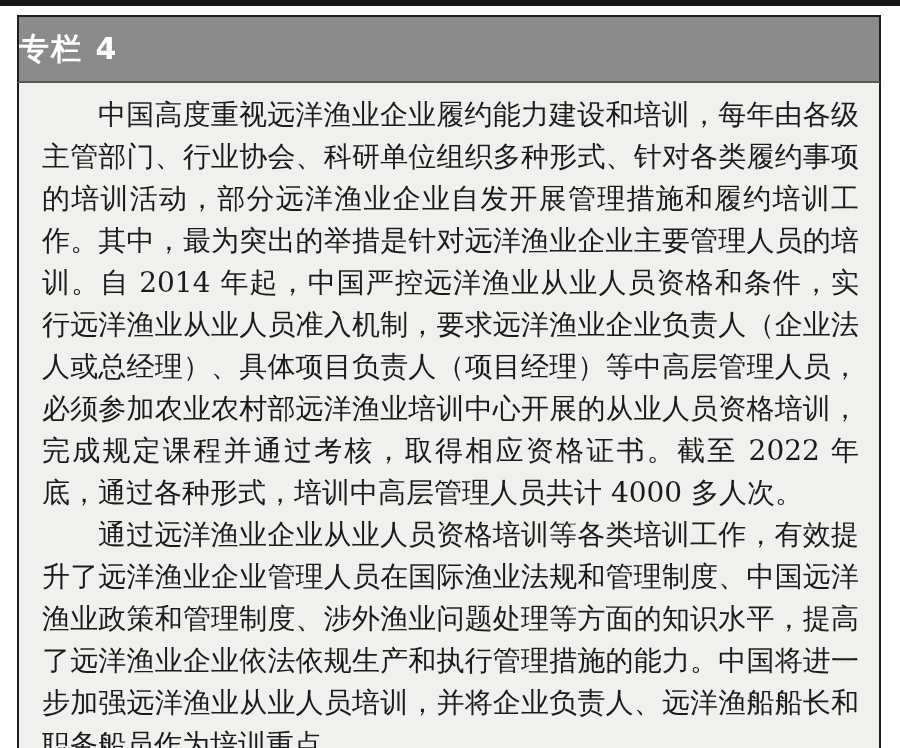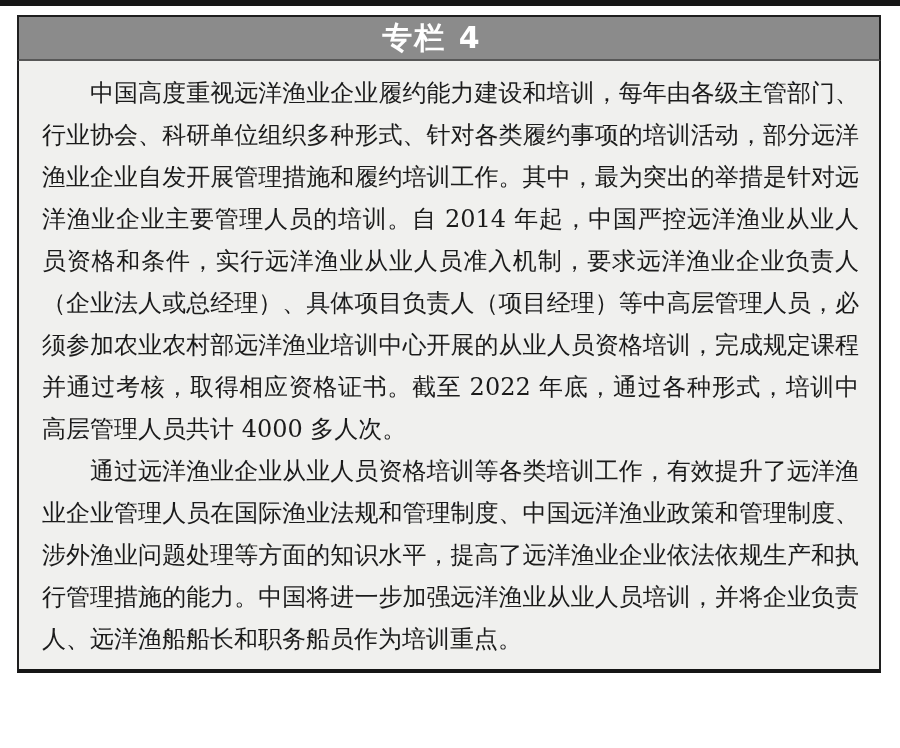--- a/index.html
+++ b/index.html
@@ -27,48 +27,48 @@
   }
   .column-box {
     position: absolute;
     top: 15px;
     left: 17px;
     width: 864px;
     box-sizing: border-box;
   }
   .column-title-bar {
     box-sizing: border-box;
-    height: 46px;
+    height: 68px;
     background: #8b8b8b;
     border: 2px solid #1f1f1f;
     border-bottom: 2px solid #575757;
     display: flex;
     align-items: center;
-    justify-content: center;
+    justify-content: flex-start;
     color: #ffffff;
     font-family: "DejaVu Sans", "Liberation Sans", sans-serif;
     font-weight: bold;
     font-size: 30px;
     letter-spacing: 2px;
   }
   .column-title-bar .title-label {
     margin-right: 34px;
   }
   .column-body {
     box-sizing: border-box;
     background: #f0f0ee;
     border-left: 2px solid #1f1f1f;
     border-right: 2px solid #1f1f1f;
     border-bottom: 4px solid #151515;
     padding: 11px 20px 9px 23px;
   }
   .column-body p {
     margin: 0;
     text-indent: 2em;
-    font-size: 24px;
+    font-size: 28px;
     line-height: 42px;
     text-align: justify;
     color: #1b1b1b;
   }
 </style>
 </head>
 <body>
 
 <div class="page">
 

